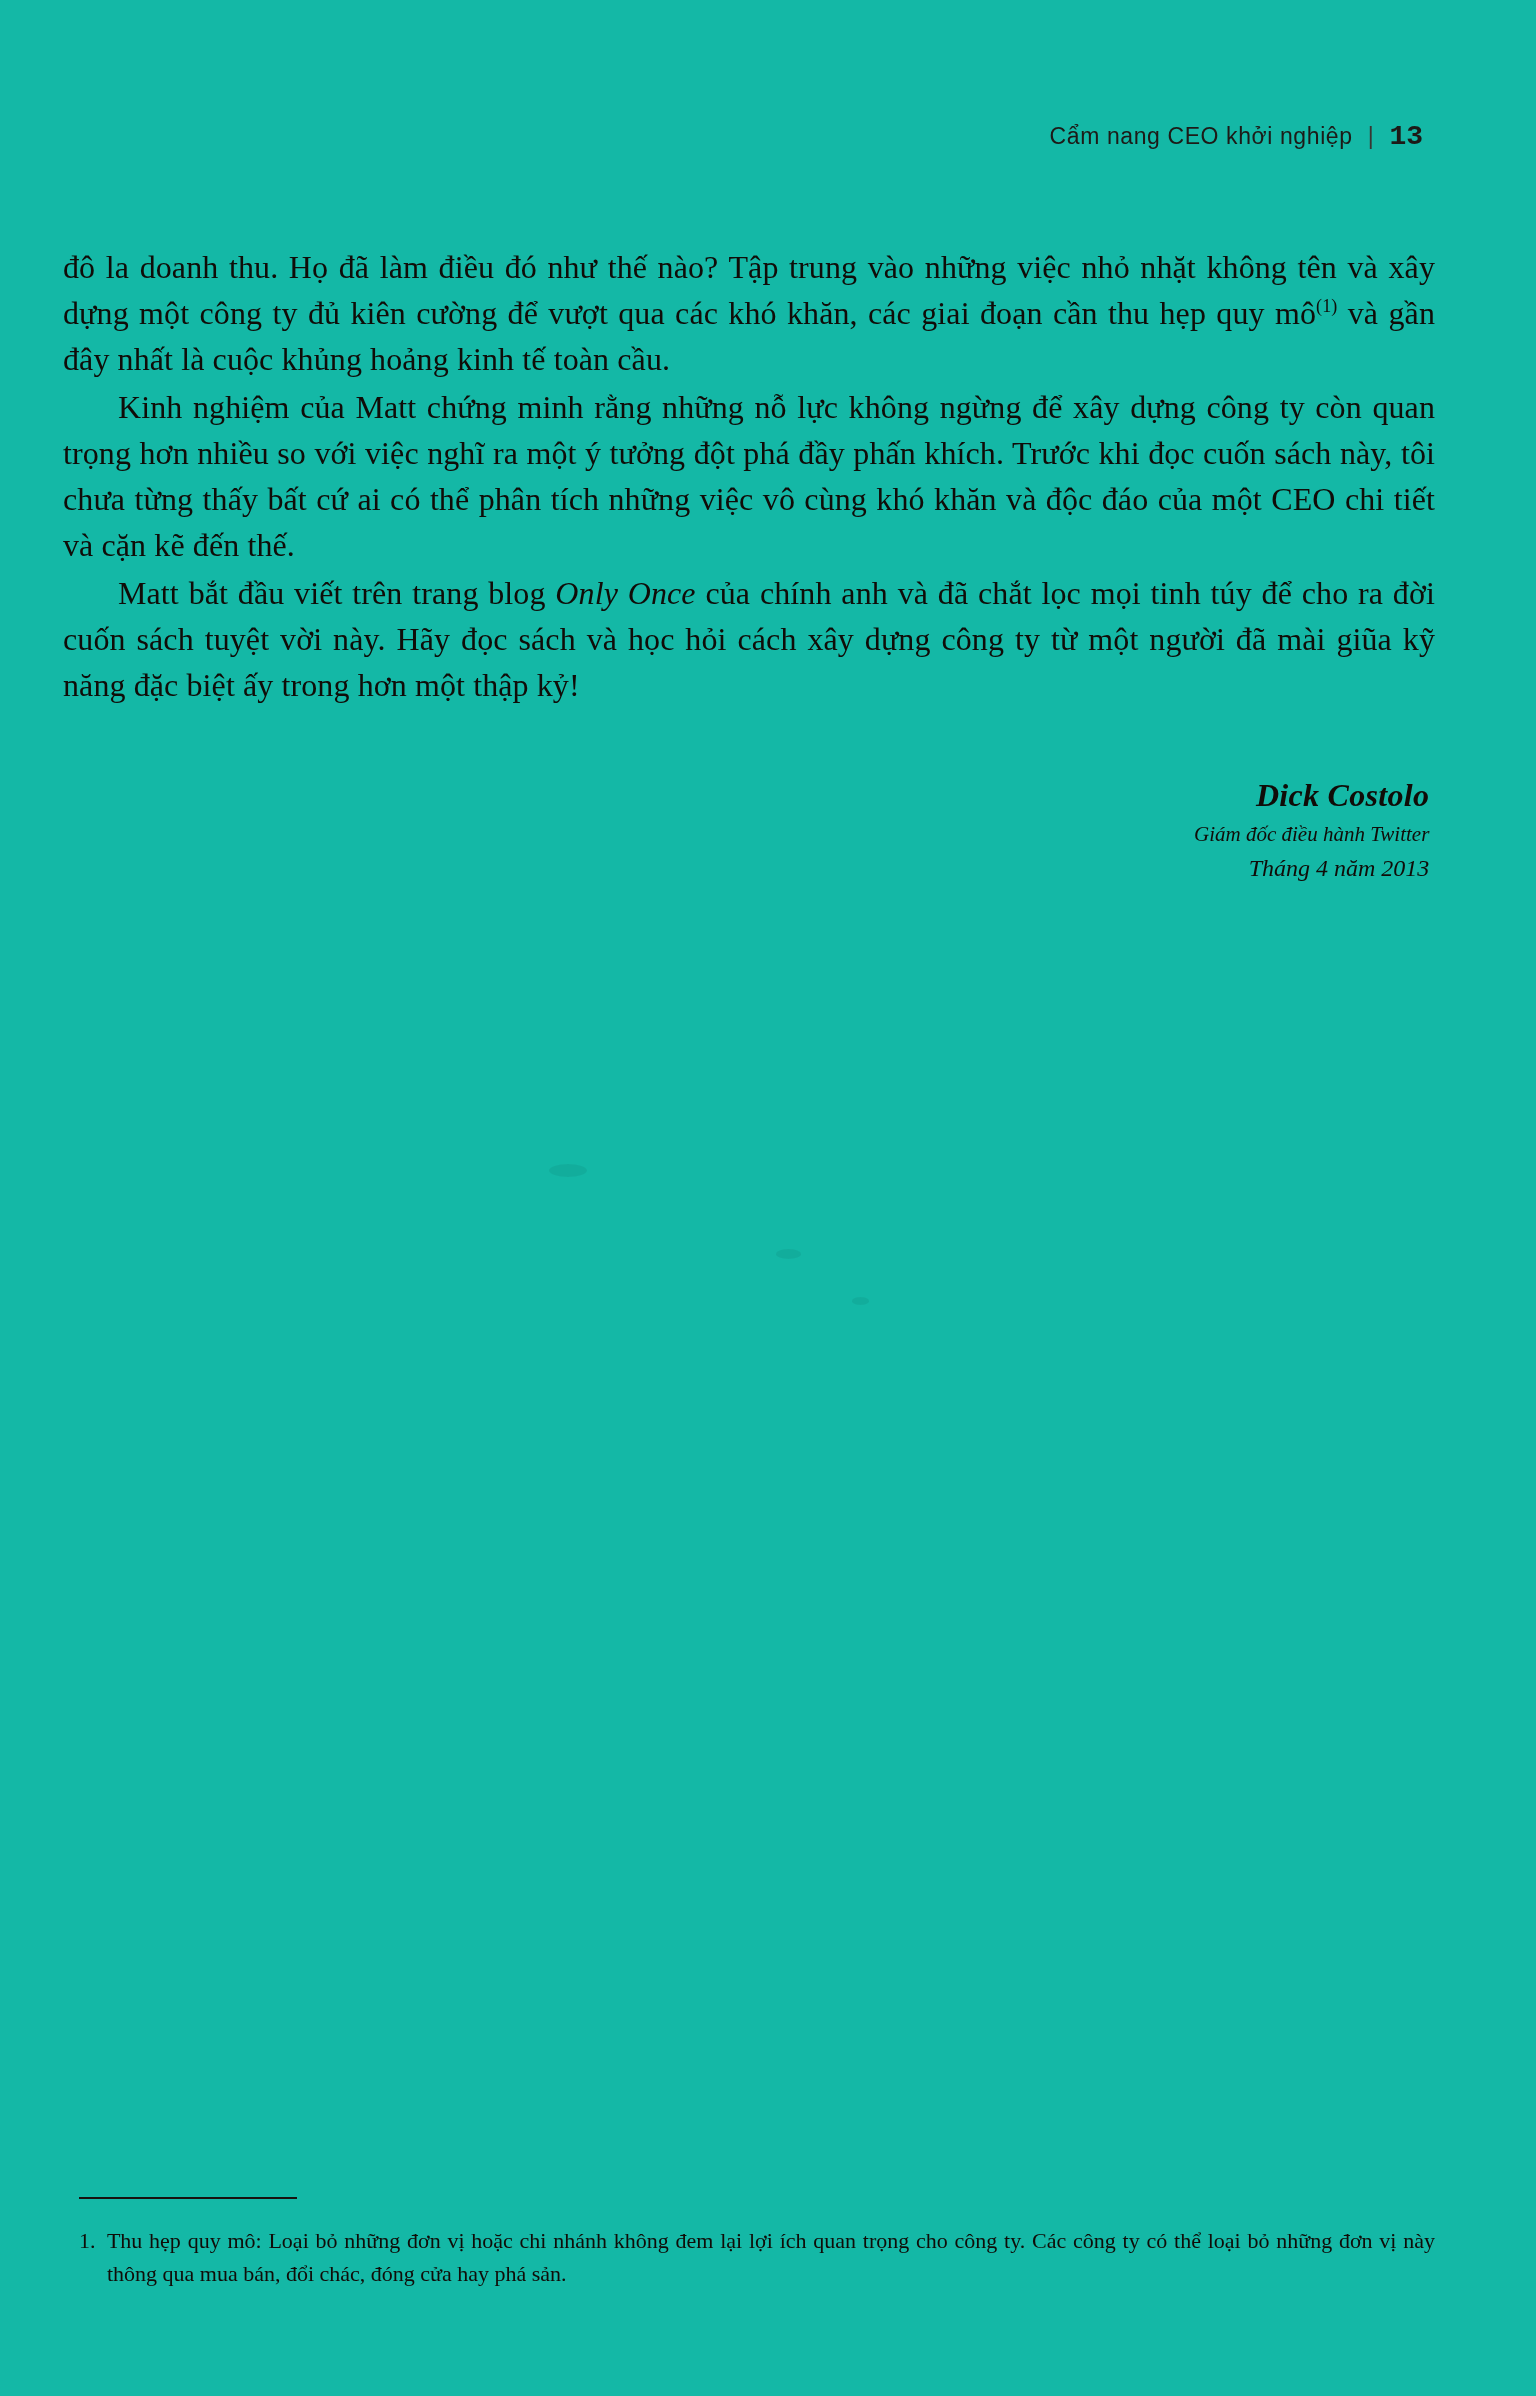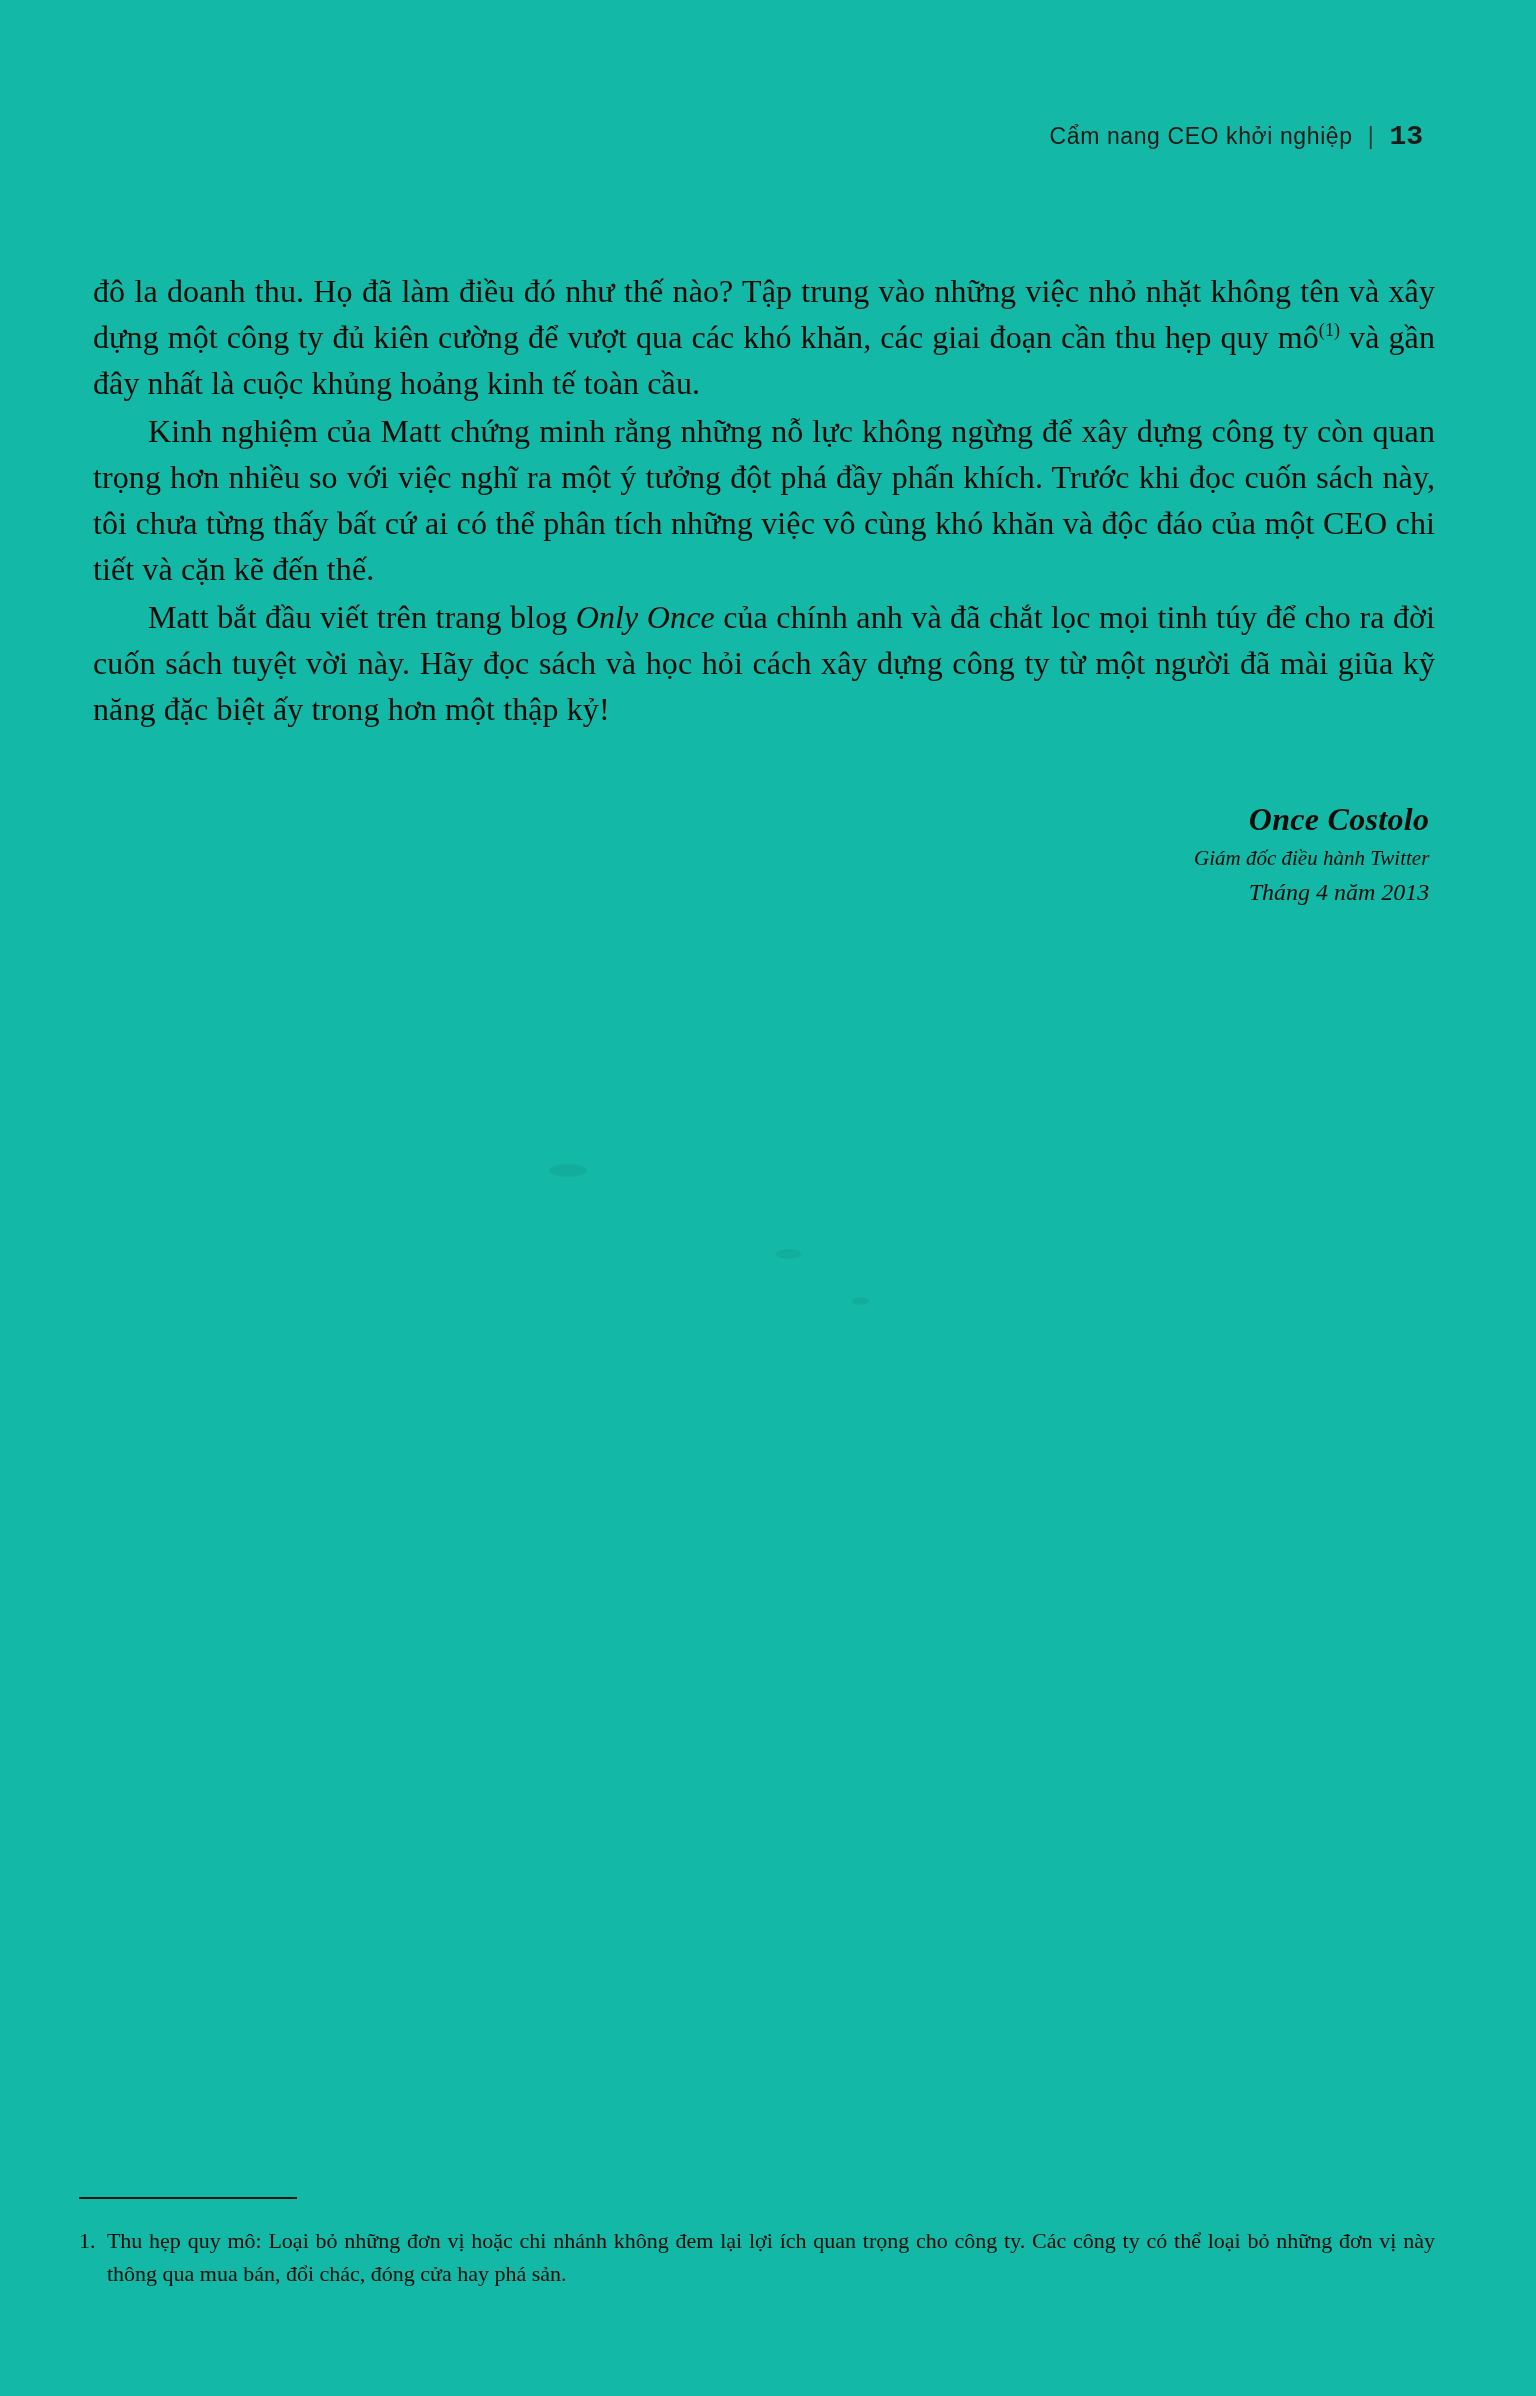--- a/index.html
+++ b/index.html
@@ -41,24 +41,23 @@
     padding: 0 1.9px;
   }
   .running-head .rh-page {
     font-family: Liberation Mono, monospace;
     font-weight: bold;
     font-size: 28px;
     letter-spacing: 0;
   }
   .body-col {
     position: absolute;
-    left: 93px;
+    left: 63px;
     right: 102px;
     top: 244px;
-    margin-top: 24px;
   }
   p.para {
     margin: 0 0 1.9px 0;
     font-size: 32px;
     line-height: 1.44;
     text-align: justify;
     text-justify: inter-word;
     letter-spacing: 0.1px;
   }
   p.para.indent {
@@ -144,21 +143,21 @@
 
   <div class="body-col">
 
     <p class="para first"><span>đô la doanh thu. Họ đã làm điều đó như thế nào? Tập trung vào những việc nhỏ nhặt không tên và xây dựng một công ty đủ kiên cường để vượt qua các khó khăn, các giai đoạn cần thu hẹp quy mô</span><sup class="fnref">(1)</sup><span> và gần đây nhất là cuộc khủng hoảng kinh tế toàn cầu.</span></p>
 
     <p class="para indent">Kinh nghiệm của Matt chứng minh rằng những nỗ lực không ngừng để xây dựng công ty còn quan trọng hơn nhiều so với việc nghĩ ra một ý tưởng đột phá đầy phấn khích. Trước khi đọc cuốn sách này, tôi chưa từng thấy bất cứ ai có thể phân tích những việc vô cùng khó khăn và độc đáo của một CEO chi tiết và cặn kẽ đến thế.</p>
 
     <p class="para indent"><span>Matt bắt đầu viết trên trang blog </span><em class="title">Only Once</em><span> của chính anh và đã chắt lọc mọi tinh túy để cho ra đời cuốn sách tuyệt vời này. Hãy đọc sách và học hỏi cách xây dựng công ty từ một người đã mài giũa kỹ năng đặc biệt ấy trong hơn một thập kỷ!</span></p>
 
     <div class="signature">
-      <div class="sig-name">Once Costolo</div>
+      <div class="sig-name">Dick Costolo</div>
       <div class="sig-role">Giám đốc điều hành Twitter</div>
       <div class="sig-date">Tháng 4 năm 2013</div>
     </div>
 
   </div>
 
   <div class="footnote-zone">
     <div class="footnote-rule"></div>
     <div class="footnote">
       <span class="fn-num">1.</span>

